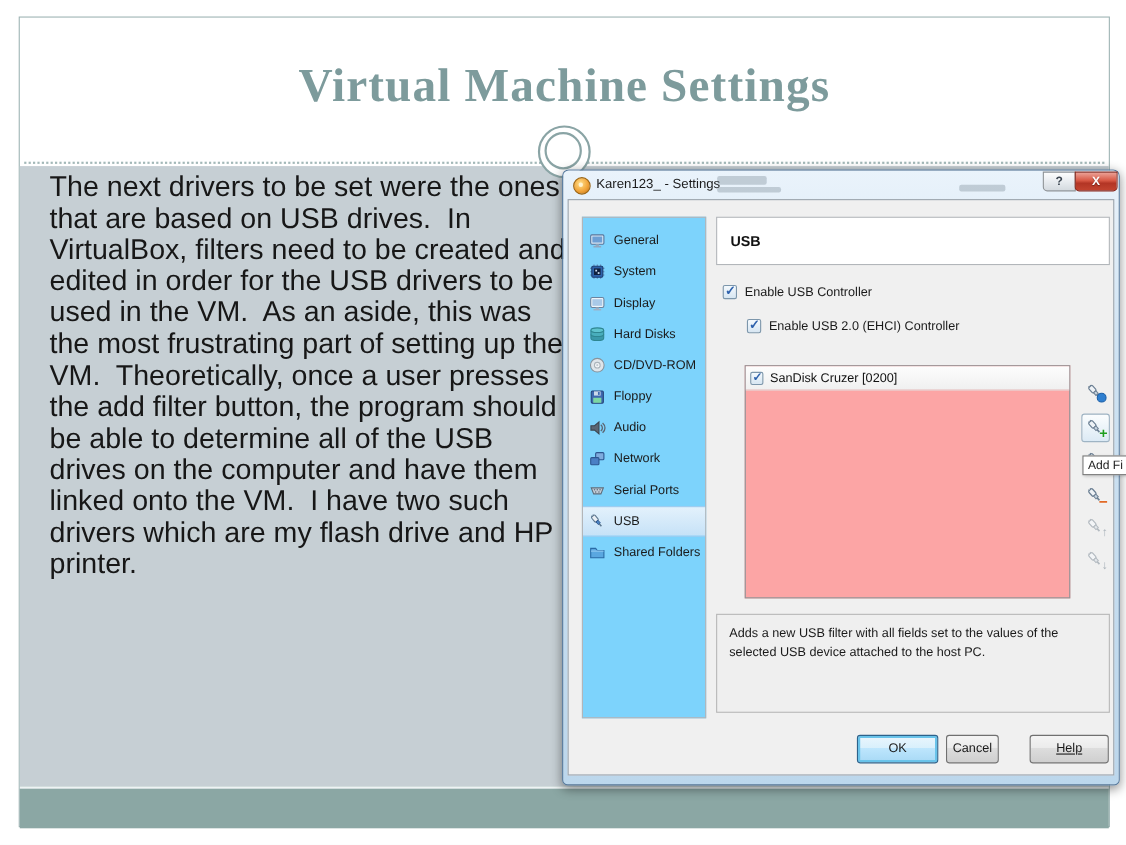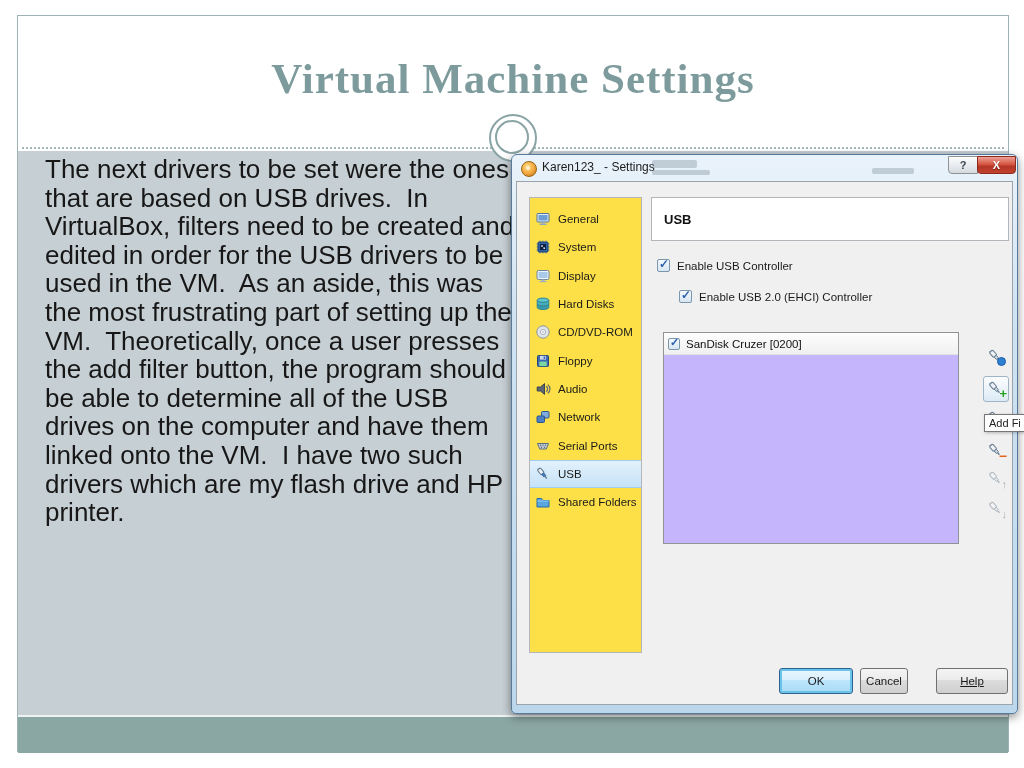--- a/index.html
+++ b/index.html
@@ -42,21 +42,21 @@
   .cap-help{left:436px;width:30px;border-radius:0 0 0 4px;color:#3b4550;font-weight:bold;
        background:linear-gradient(#fdfdfd,#e8ecf0 50%,#d4dadf);}
   .cap-close{left:465px;width:39px;border-radius:0 0 4px 4px;color:#ffffff;font-weight:bold;
        border-color:#8c281c;background:linear-gradient(#eba196,#d75743 45%,#b33525 60%,#c2432f);
        text-shadow:0 1px 1px rgba(0,0,0,.4);}
 
   .dlg-client{position:absolute;left:4px;top:26px;width:497px;height:524px;
        background:#f0f0f0;border:1px solid #9aa4ad;box-sizing:border-box;}
 
   
-  .sidebar{position:absolute;left:12px;top:15px;width:113px;height:456px;background:#fde047;
+  .sidebar{position:absolute;left:12px;top:15px;width:113px;height:456px;background:#7dd3fc;
        border:1px solid #b3b5b8;box-sizing:border-box;padding-top:7px;}
   .side-item{height:28.3px;display:flex;align-items:center;padding-left:5px;font-size:11.5px;
        color:#1a1a1a;cursor:default;}
   .side-item.selected{background:linear-gradient(#e3f1fc,#c6e2f7);border-top:1px solid #9fcdf0;
        border-bottom:1px solid #9fcdf0;height:26.3px;}
   .sicon{width:16px;height:16px;margin-right:7px;flex:0 0 16px;}
   .sicon svg{width:16px;height:16px;display:block;}
 
   
   .hdr-box{position:absolute;left:134px;top:15px;width:358px;height:44px;background:#ffffff;
@@ -65,21 +65,21 @@
   .chk{display:inline-block;width:13px;height:13px;background:linear-gradient(#f4f9fd,#d7e6f2);
        border:1px solid #7c96ab;border-radius:2px;position:relative;box-sizing:border-box;}
   .chk:after{content:"✓";position:absolute;left:1px;top:-3px;font-size:12px;font-weight:bold;color:#2f62ad;}
   .cb-row{position:absolute;display:flex;align-items:center;font-size:11.5px;color:#1a1a1a;}
   .cb-row .chk{margin-right:7px;}
   .cb1{left:140px;top:77px;}
   .cb2{left:162px;top:108px;}
   .group-row{position:absolute;left:162px;top:131px;width:330px;display:flex;align-items:center;
        font-size:11.5px;color:#1a1a1a;}
   .group-row .rule{flex:1;border-top:1px solid #9fa5ab;margin-left:8px;}
-  .filter-list{position:absolute;left:146px;top:150px;width:296px;height:212px;background:#c4b5fd;
+  .filter-list{position:absolute;left:160px;top:150px;width:296px;height:212px;background:#fca5a5;
        border:1px solid #8f9396;box-sizing:border-box;}
   .filter-row{height:21px;display:flex;align-items:center;padding-left:4px;font-size:11.5px;
        color:#111;background:linear-gradient(#fdfdfd,#f0f0f0);border-bottom:1px solid #e2e2e2;}
   .filter-row .chk{width:12px;height:12px;margin-right:6px;}
   .filter-row .chk:after{font-size:11px;top:-3px;}
 
   
   .action{position:absolute;left:470px;width:18px;height:18px;}
   .action svg{width:18px;height:18px;display:block;}
   .action-btn{position:absolute;left:466px;width:26px;height:26px;box-sizing:border-box;
@@ -346,20 +346,23 @@
                 <rect x="6.8" y="1.4" width="4.4" height="6.4" rx="1.2" fill="#f3f5f7" stroke="#b3bac0" stroke-width="1.1"></rect>
                 <path d="M8.1 1.4V.4M9.9 1.4V.4" stroke="#b3bac0"></path>
                 <rect x="7.6" y="7.8" width="2.8" height="3.3" fill="#e2e6ea" stroke="#b3bac0" stroke-width=".9"></rect>
                 <path d="M9 11.1v3.1" stroke="#b3bac0" stroke-width="1.5"></path>
               </g>
             </svg>
             <span class="badge badge-arrow">↓</span>
           </span>
         </div>
 
+      <div class="desc-box">
+        <span>Adds a new USB filter with all fields set to the values of the selected USB device attached to the host PC.</span>
+      </div>
 
       <div class="btn btn-ok">OK</div>
       <div class="btn btn-cancel">Cancel</div>
       <div class="btn btn-help">Help</div>
     </div>
   </div>
 
   <div class="tooltip">Add Fi</div>
 
 </div>

